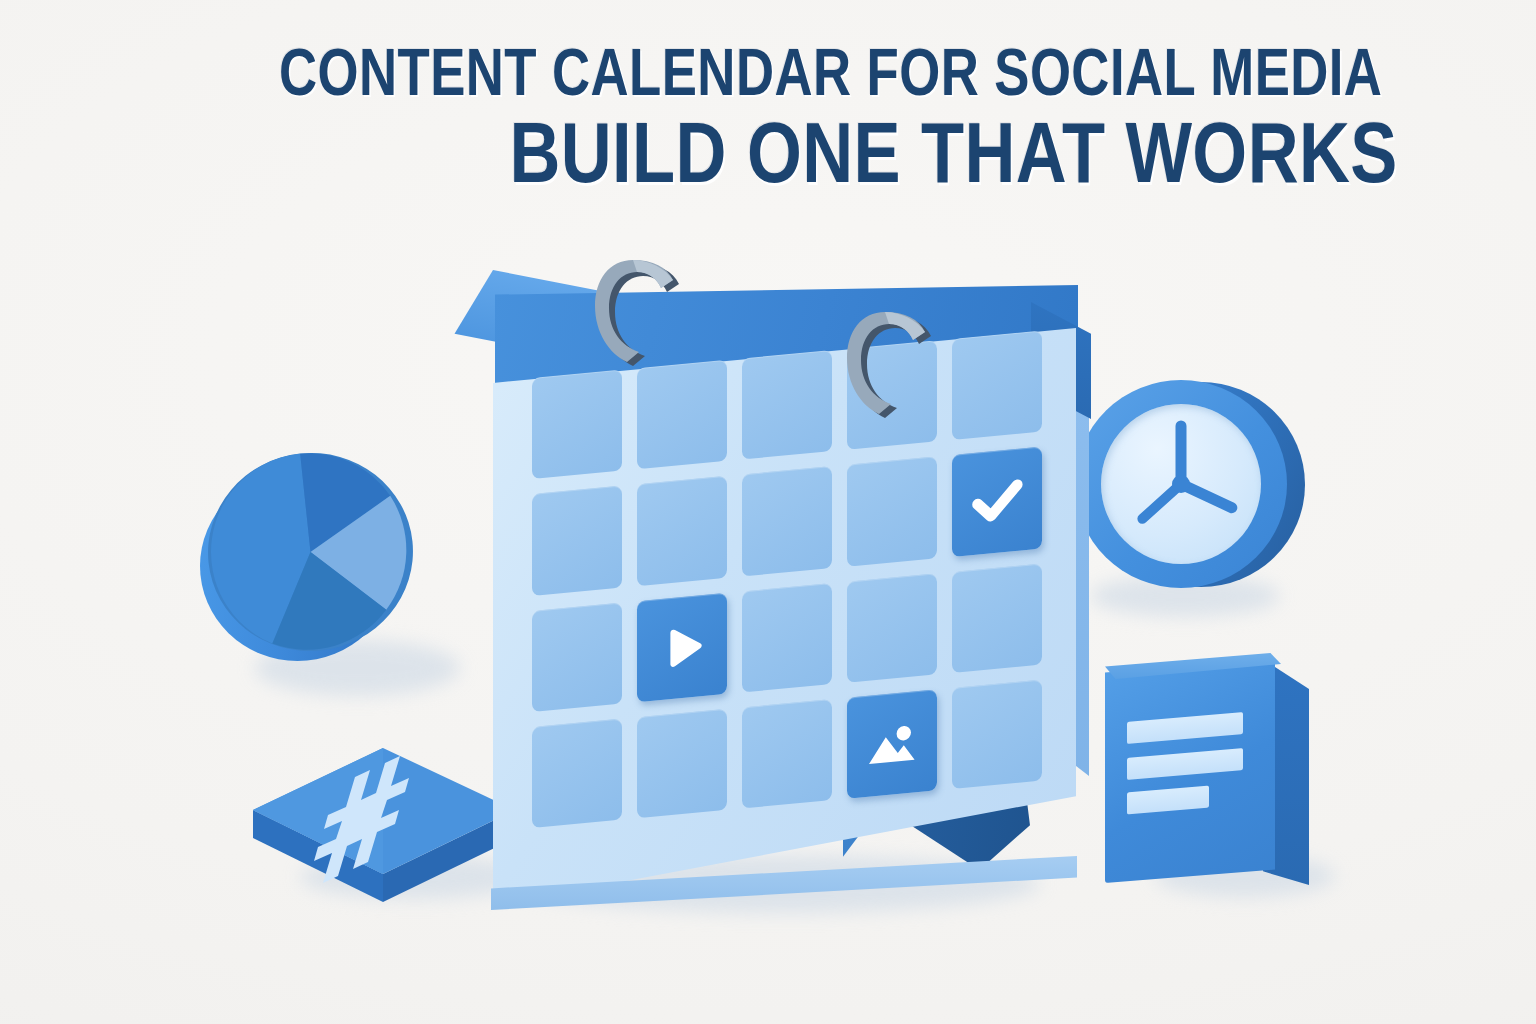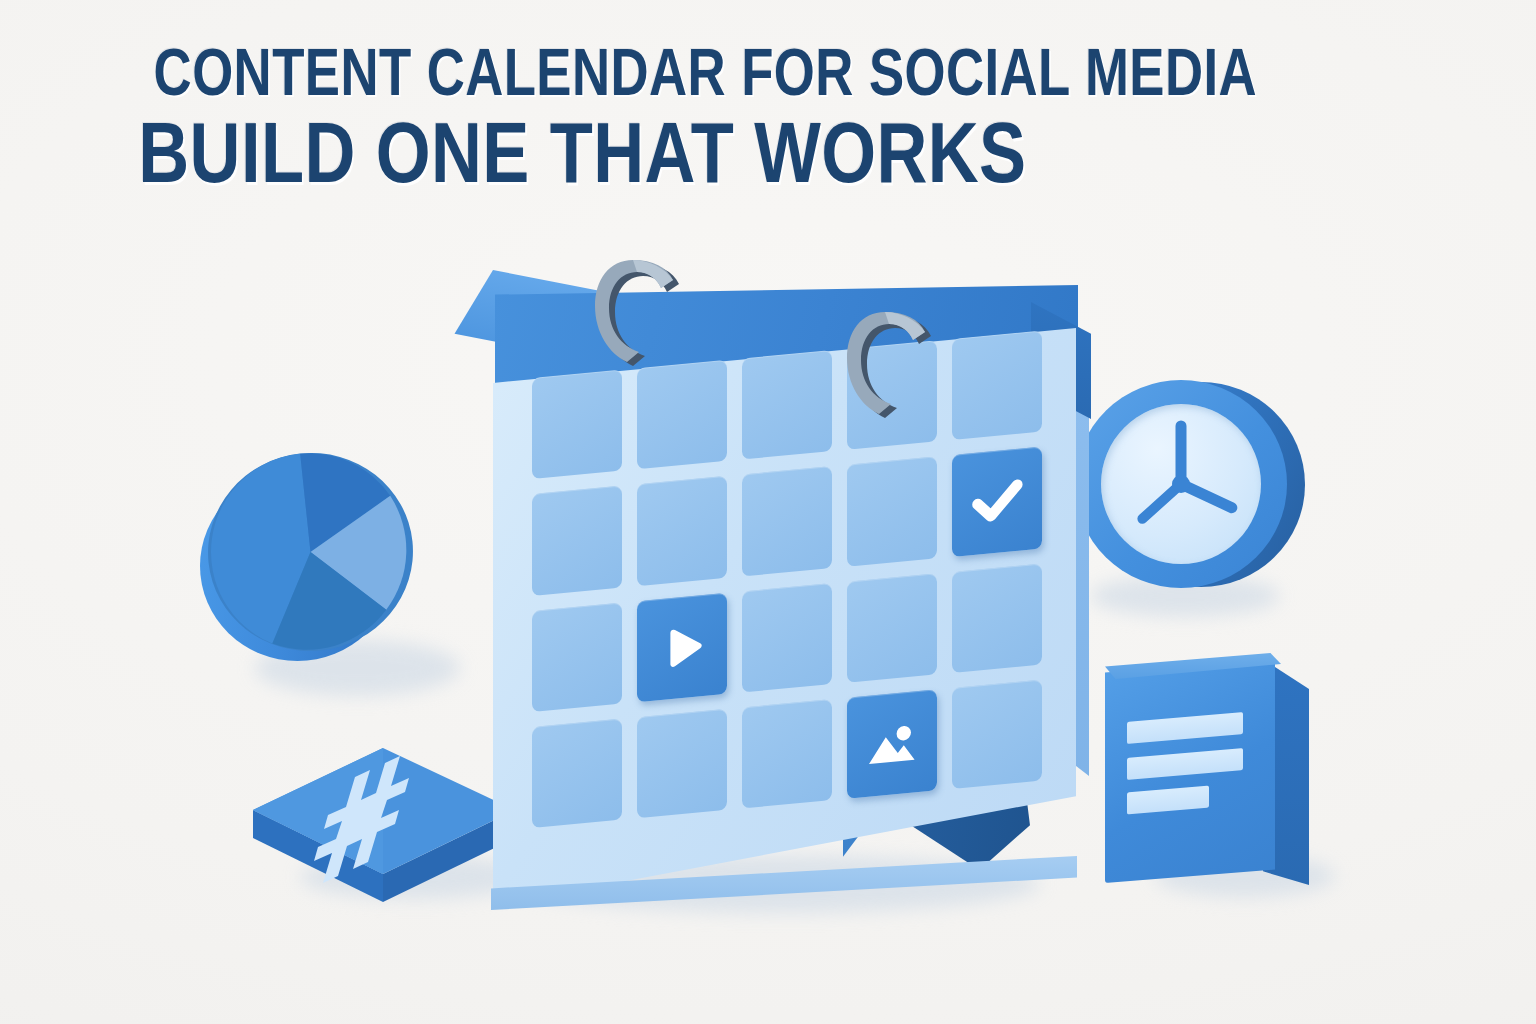--- a/index.html
+++ b/index.html
@@ -14,21 +14,21 @@
   #stage{
     position:absolute;inset:0;
     background:
       radial-gradient(130% 100% at 50% 35%, #f8f7f5 0%, #f4f3f1 55%, #efeeec 100%);
     overflow:hidden;
   }
 
   
   #headline{
     position:absolute;left:0;right:0;top:40px;
-    text-align:left;
+    text-align:right;
     z-index:40;
     pointer-events:none;
   }
   #title-line1{
     display:block;
     color:#1c4470;
     font-size:66px;
     line-height:0.98;
     font-weight:700;
     letter-spacing:0.5px;

